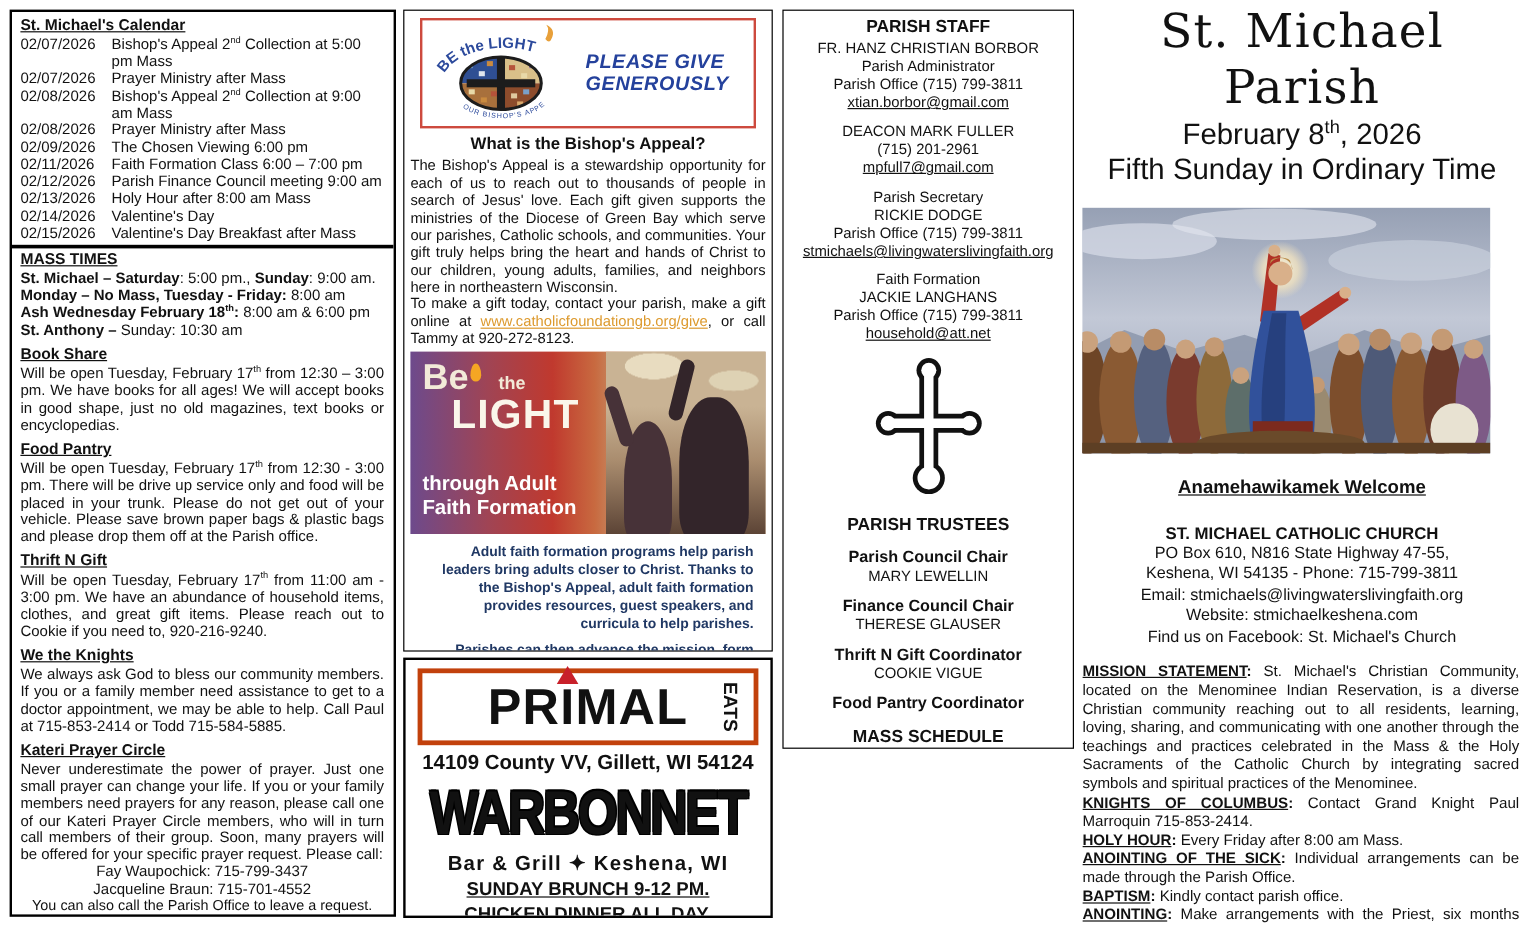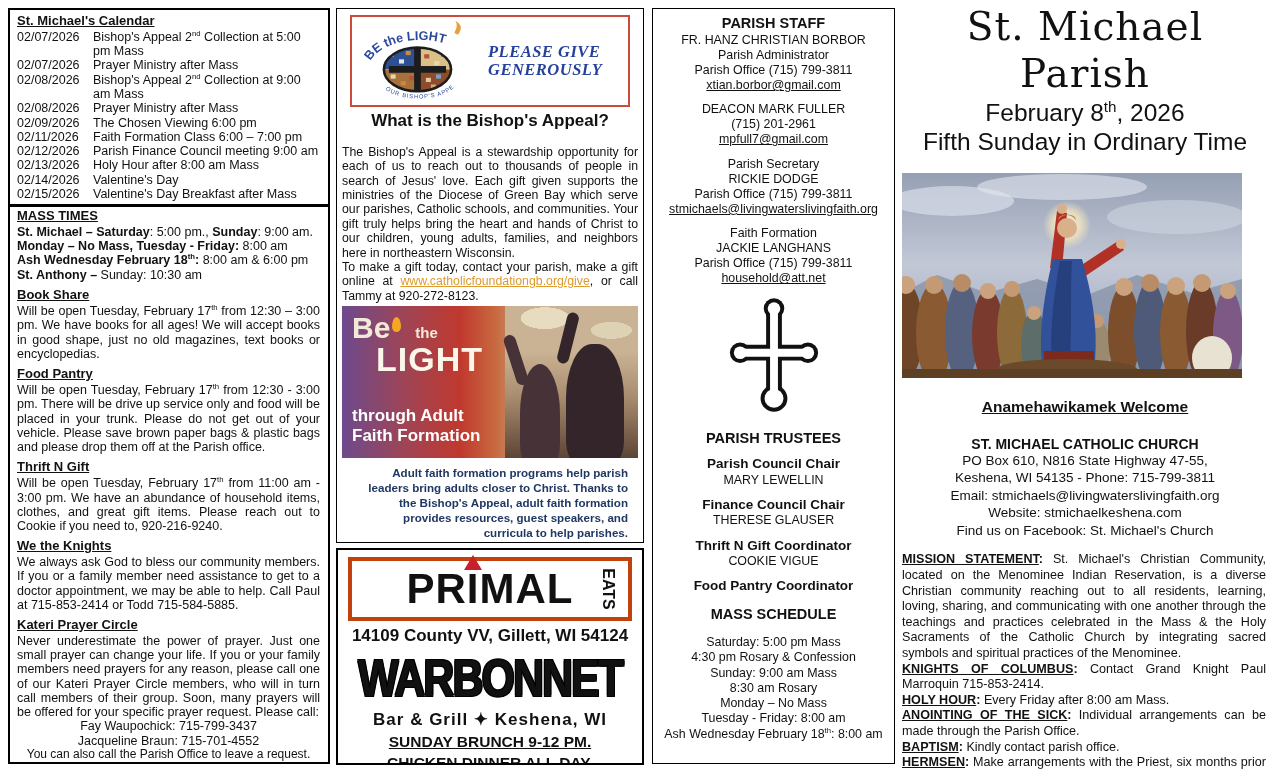--- a/index.html
+++ b/index.html
@@ -23,22 +23,22 @@
   .c1-body{margin:0;text-align:justify;}
   .c1-center{text-align:center;}
   .c1-foot{text-align:center;font-size:12px;}
 
   
   .col2top{left:336px;top:8px;width:308px;height:535px;border:1px solid #000;padding:5px 5px 0 5px;
            font-size:12.3px;line-height:1.17;display:flex;flex-direction:column;overflow:hidden;}
   .logo-box{border:2px solid #cd4a3e;width:268px;height:88px;margin:1px auto 3px;flex:none;
             display:flex;align-items:center;justify-content:flex-start;gap:4px;padding:0 4px;}
   .give-text{color:#24419c;font-weight:bold;font-style:italic;font-size:16.5px;line-height:1.1;
-             font-family:Liberation Serif, serif;letter-spacing:.5px;}
-  .appeal-h{font-weight:bold;font-size:17px;text-align:center;margin:1px 0 14px;}
+             font-family:Liberation Sans, sans-serif;letter-spacing:.5px;}
+  .appeal-h{font-weight:bold;font-size:14px;text-align:center;margin:1px 0 4px;}
   .appeal-p{margin:0;text-align:justify;}
   .belight{height:152px;margin:3px 0 0;position:relative;flex:none;overflow:hidden;
      background:linear-gradient(90deg,#6d4a8c 0%,#a04454 22%,#c0392e 40%,#c86a40 52%,#c3a17c 62%,#b59574 100%);}
   .belight:before{content:"";position:absolute;right:0;top:0;width:45%;height:100%;
      background:radial-gradient(ellipse 40px 18px at 30% 8%,#e8dcc0 0 60%,transparent 61%),
                 radial-gradient(ellipse 34px 14px at 80% 16%,#ded2b4 0 60%,transparent 61%),
                 linear-gradient(180deg,#c9b394 0 30%,#a98c6e 60%,#5c4436 100%);}
   .sil{position:absolute;background:#33252a;border-radius:45% 45% 20% 20%;}
   .sil1{right:14px;top:38px;width:58px;height:120px;}
   .sil2{right:78px;top:58px;width:40px;height:100px;border-radius:50% 50% 20% 20%;background:#473238;}
@@ -65,21 +65,21 @@
   .eats{position:absolute;right:0px;top:0;bottom:0;display:flex;align-items:center;}
   .eats span{transform:rotate(90deg);font-weight:900;font-size:16px;letter-spacing:0px;}
   .primal-addr{font-weight:bold;font-size:17px;margin-top:5px;}
   .warbonnet{font-weight:900;font-size:43px;line-height:.95;letter-spacing:-2px;margin-top:8px;
              transform:scaleY(1.2);transform-origin:top;
              text-shadow:1px 1px 0 #000,-1px -1px 0 #000,1px -1px 0 #000,-1px 1px 0 #000;}
   .wb-sub{font-weight:900;font-size:17px;letter-spacing:1px;margin-top:14px;}
   .wb-line{font-weight:bold;font-size:15.5px;text-decoration:underline;margin-top:3px;}
 
   
-  .col3{left:652px;top:8px;width:243px;height:756px;border:1px solid #000;text-align:center;
+  .col3{left:652px;top:8px;width:243px;height:616px;border:1px solid #000;text-align:center;
         font-size:12.4px;line-height:1.22;padding:6px 3px;overflow:hidden;}
   .c3-title{font-weight:bold;font-size:14.5px;margin:0;}
   .c3-block{margin-bottom:9px;}
   .c3-role-title{font-weight:bold;font-size:13.5px;margin-top:9px;}
   .c3-sec-title{font-weight:bold;font-size:14.5px;margin-top:11px;}
   .cross-wrap{margin:8px 0 4px;}
 
   
   .col4{left:902px;top:2px;width:366px;height:770px;text-align:center;overflow:hidden;border:none;}
   .m-title{font-family:"DejaVu Serif",serif;font-weight:normal;font-size:39px;line-height:1.2;margin:2px 0 0;letter-spacing:1px;}
@@ -406,16 +406,16 @@
         <div class="church-line">Email: stmichaels@livingwaterslivingfaith.org</div>
         <div class="church-line">Website: stmichaelkeshena.com</div>
         <div class="church-line">Find us on Facebook: St. Michael's Church</div>
       </div>
     <div class="info" id="info-entries">
         <p><span class="label">MISSION STATEMENT</span><span class="colon">: </span><span>St. Michael's Christian Community, located on the Menominee Indian Reservation, is a diverse Christian community reaching out to all residents, learning, loving, sharing, and communicating with one another through the teachings and practices celebrated in the Mass &amp; the Holy Sacraments of the Catholic Church by integrating sacred symbols and spiritual practices of the Menominee.</span></p>
         <p><span class="label">KNIGHTS OF COLUMBUS</span><span class="colon">: </span><span>Contact Grand Knight Paul Marroquin 715-853-2414.</span></p>
         <p><span class="label">HOLY HOUR</span><span class="colon">: </span><span>Every Friday after 8:00 am Mass.</span></p>
         <p><span class="label">ANOINTING OF THE SICK</span><span class="colon">: </span><span>Individual arrangements can be made through the Parish Office.</span></p>
         <p><span class="label">BAPTISM</span><span class="colon">: </span><span>Kindly contact parish office.</span></p>
-        <p><span class="label">HERMSEN</span><span class="colon">: </span><span>Make arrangements with the Priest, six months prior to desired date.</span></p>
+        <p><span class="label">ANOINTING</span><span class="colon">: </span><span>Make arrangements with the Priest, six months prior to desired date.</span></p>
       </div>
   </section>
 </div>
 
 </body></html>

